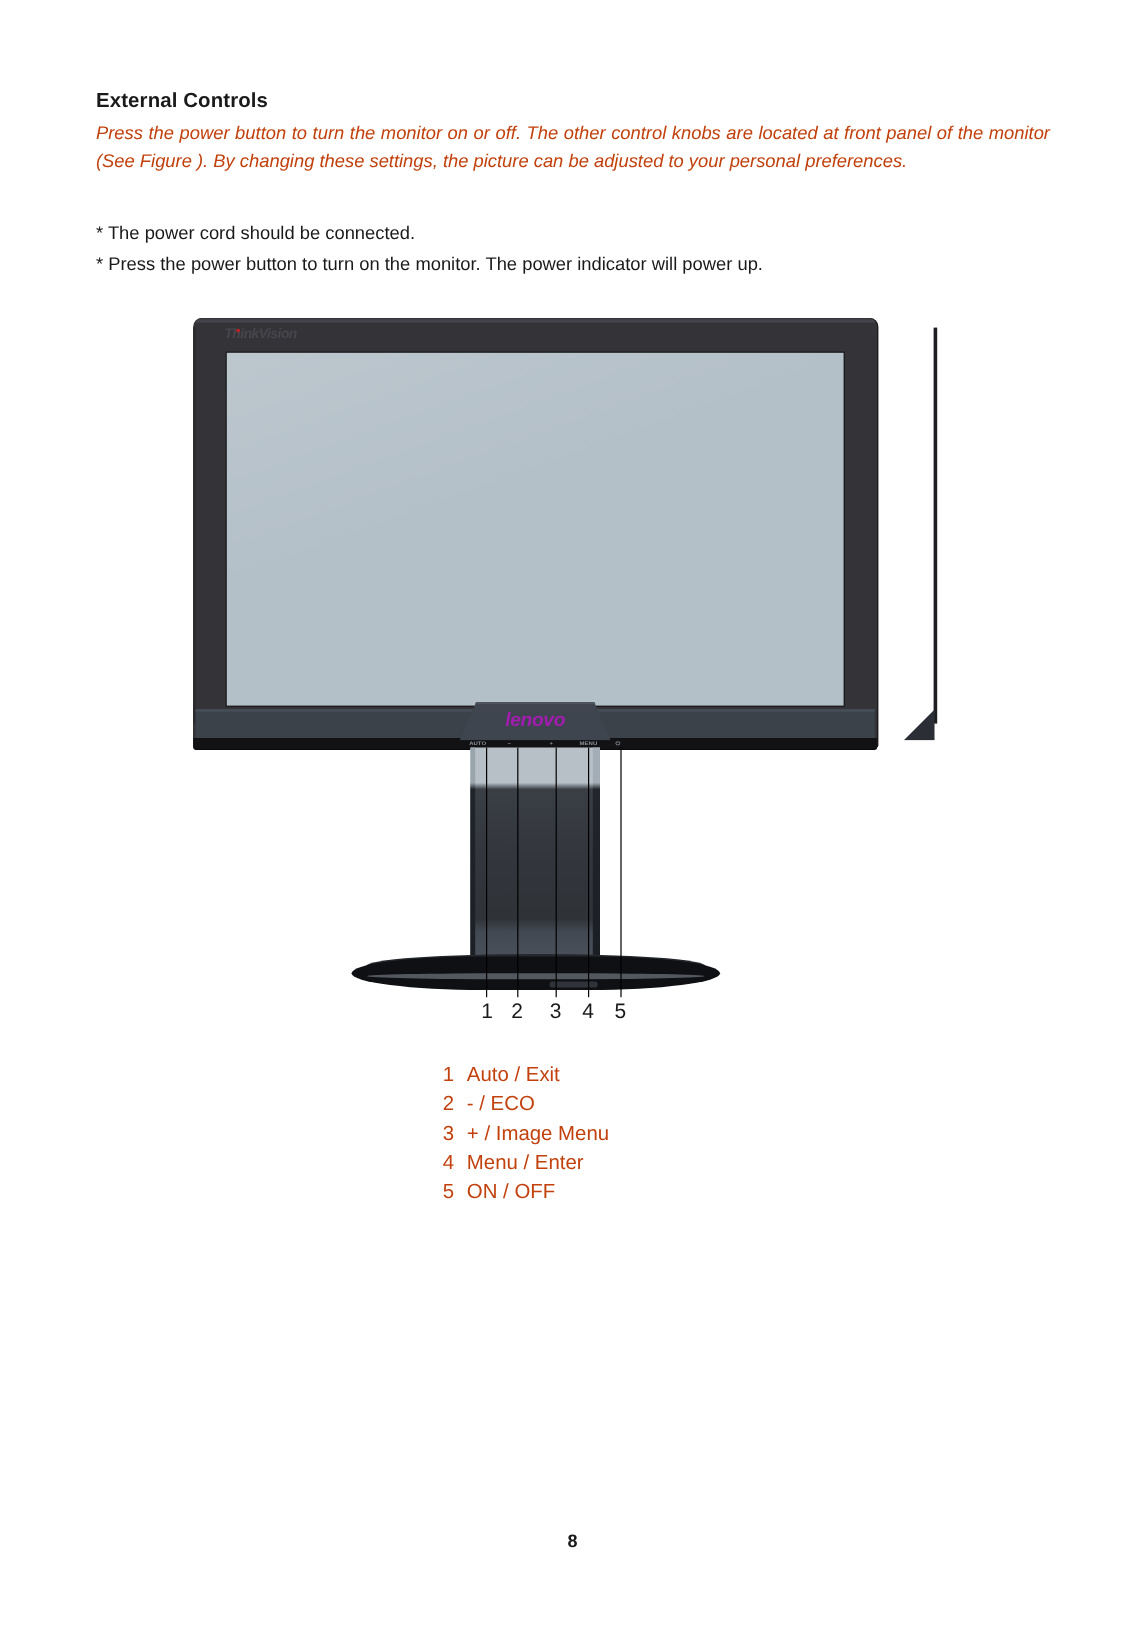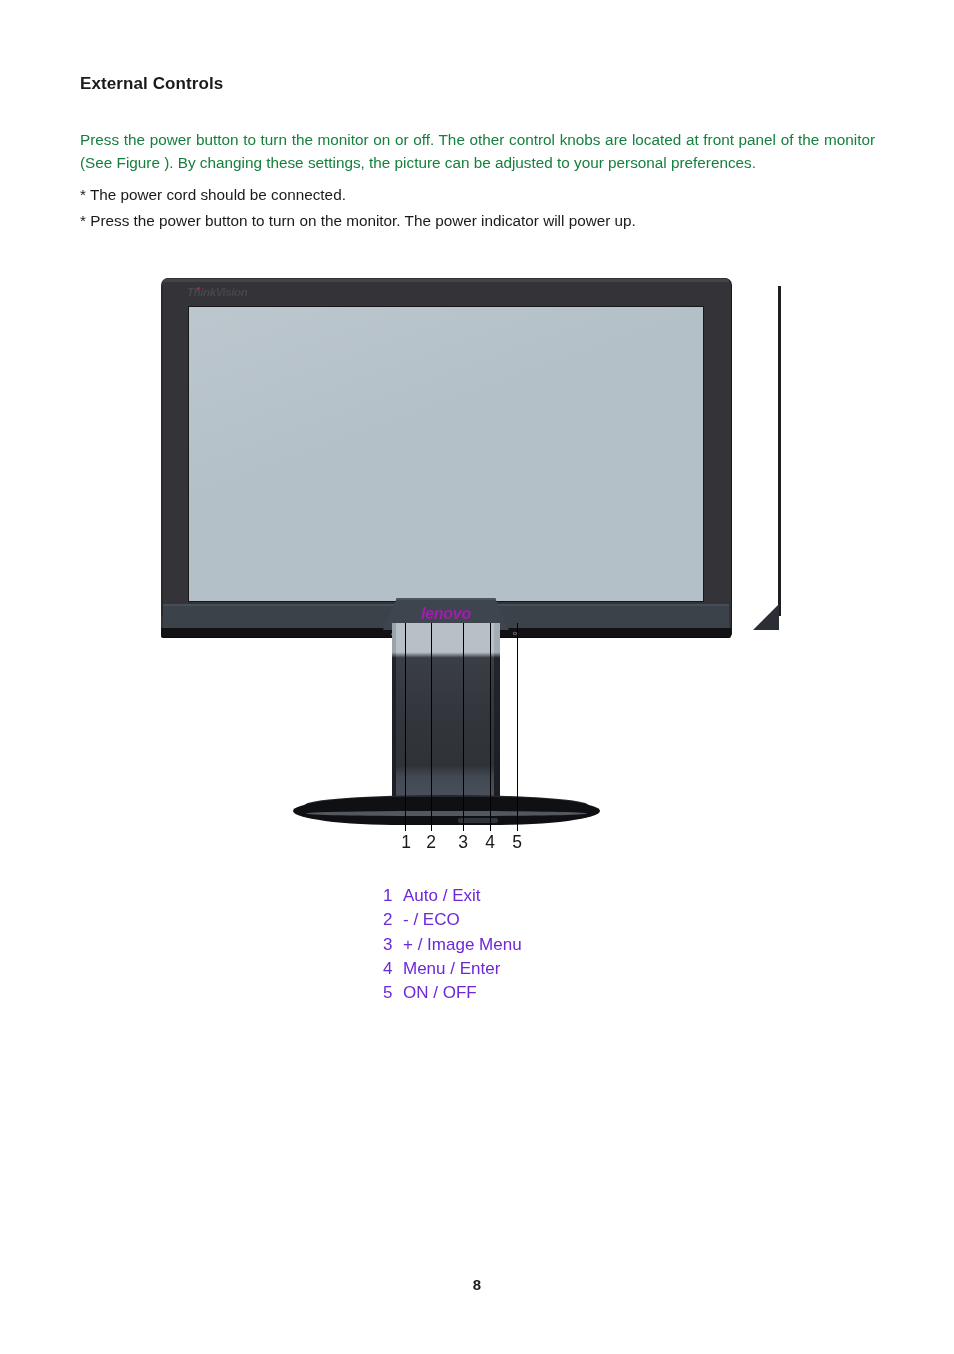--- a/index.html
+++ b/index.html
@@ -23,27 +23,28 @@
     top: 74px;
     font-size: 17px;
     font-weight: bold;
     letter-spacing: 0.1px;
     color: #1a1a1a;
   }
 
   .body-para {
     position: absolute;
     left: 80px;
-    top: 128px;
+    top: 100px;
     width: 795px;
     font-size: 15.3px;
     line-height: 23.3px;
     text-align: justify;
     text-justify: inter-word;
-    color: #15803d;
+    color: #c2410c;
+    font-style: italic;
   }
 
   .note-line {
     position: absolute;
     left: 80px;
     font-size: 15.3px;
     line-height: 23px;
     color: #1a1a1a;
     white-space: nowrap;
   }
@@ -56,21 +57,21 @@
     left: 0;
     top: 0;
     width: 954px;
     height: 1020px;
   }
 
   
   .monitor {
     position: absolute;
     left: 161px;
-    top: 278px;
+    top: 265px;
     width: 620px;
     height: 358px;
   }
   .monitor-outer {
     position: absolute;
     left: 0;
     top: 0;
     width: 570px;
     height: 358px;
     background: #343438;
@@ -331,25 +332,25 @@
     font-size: 17.5px;
     line-height: 22px;
     color: #1a1a1a;
     text-align: center;
     width: 16px;
   }
 
   
   .legend {
     position: absolute;
-    left: 383px;
+    left: 369px;
     top: 884px;
     font-size: 17px;
     line-height: 24.3px;
-    color: #6d28d9;
+    color: #c2410c;
   }
   .legend-row {
     white-space: nowrap;
   }
   .legend-idx {
     display: inline-block;
     width: 20px;
   }
 
   

